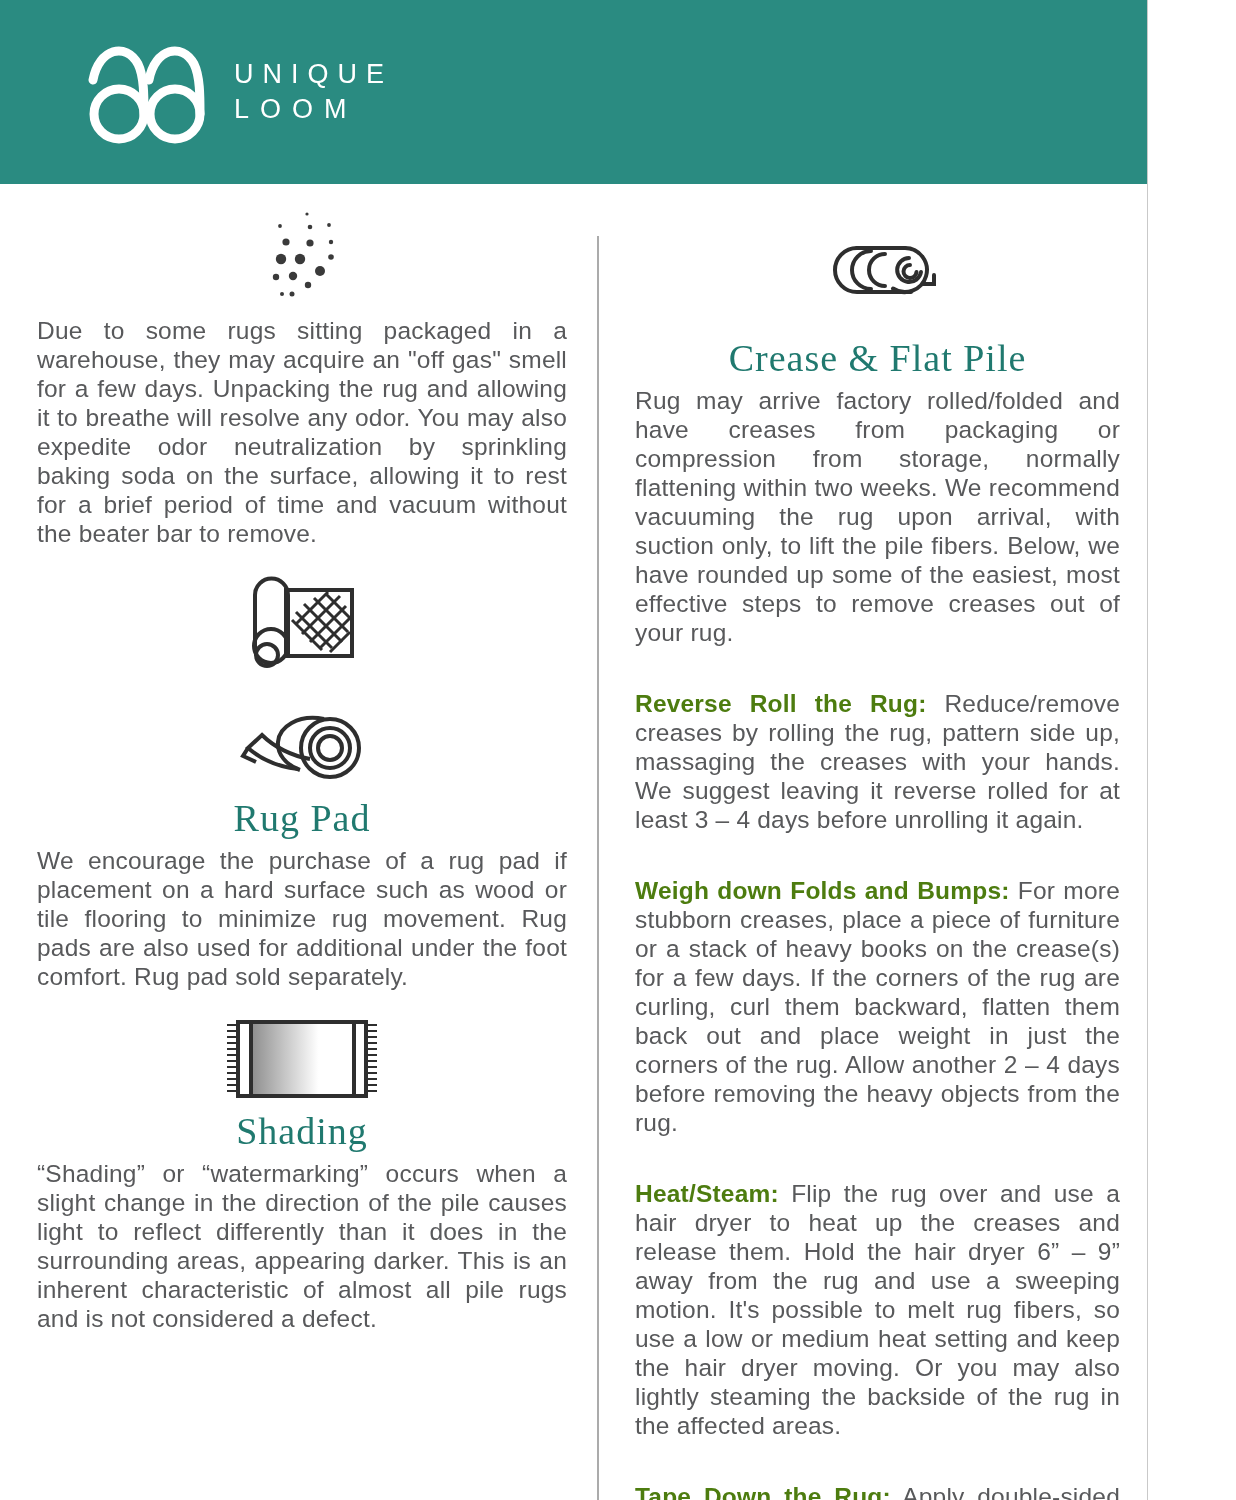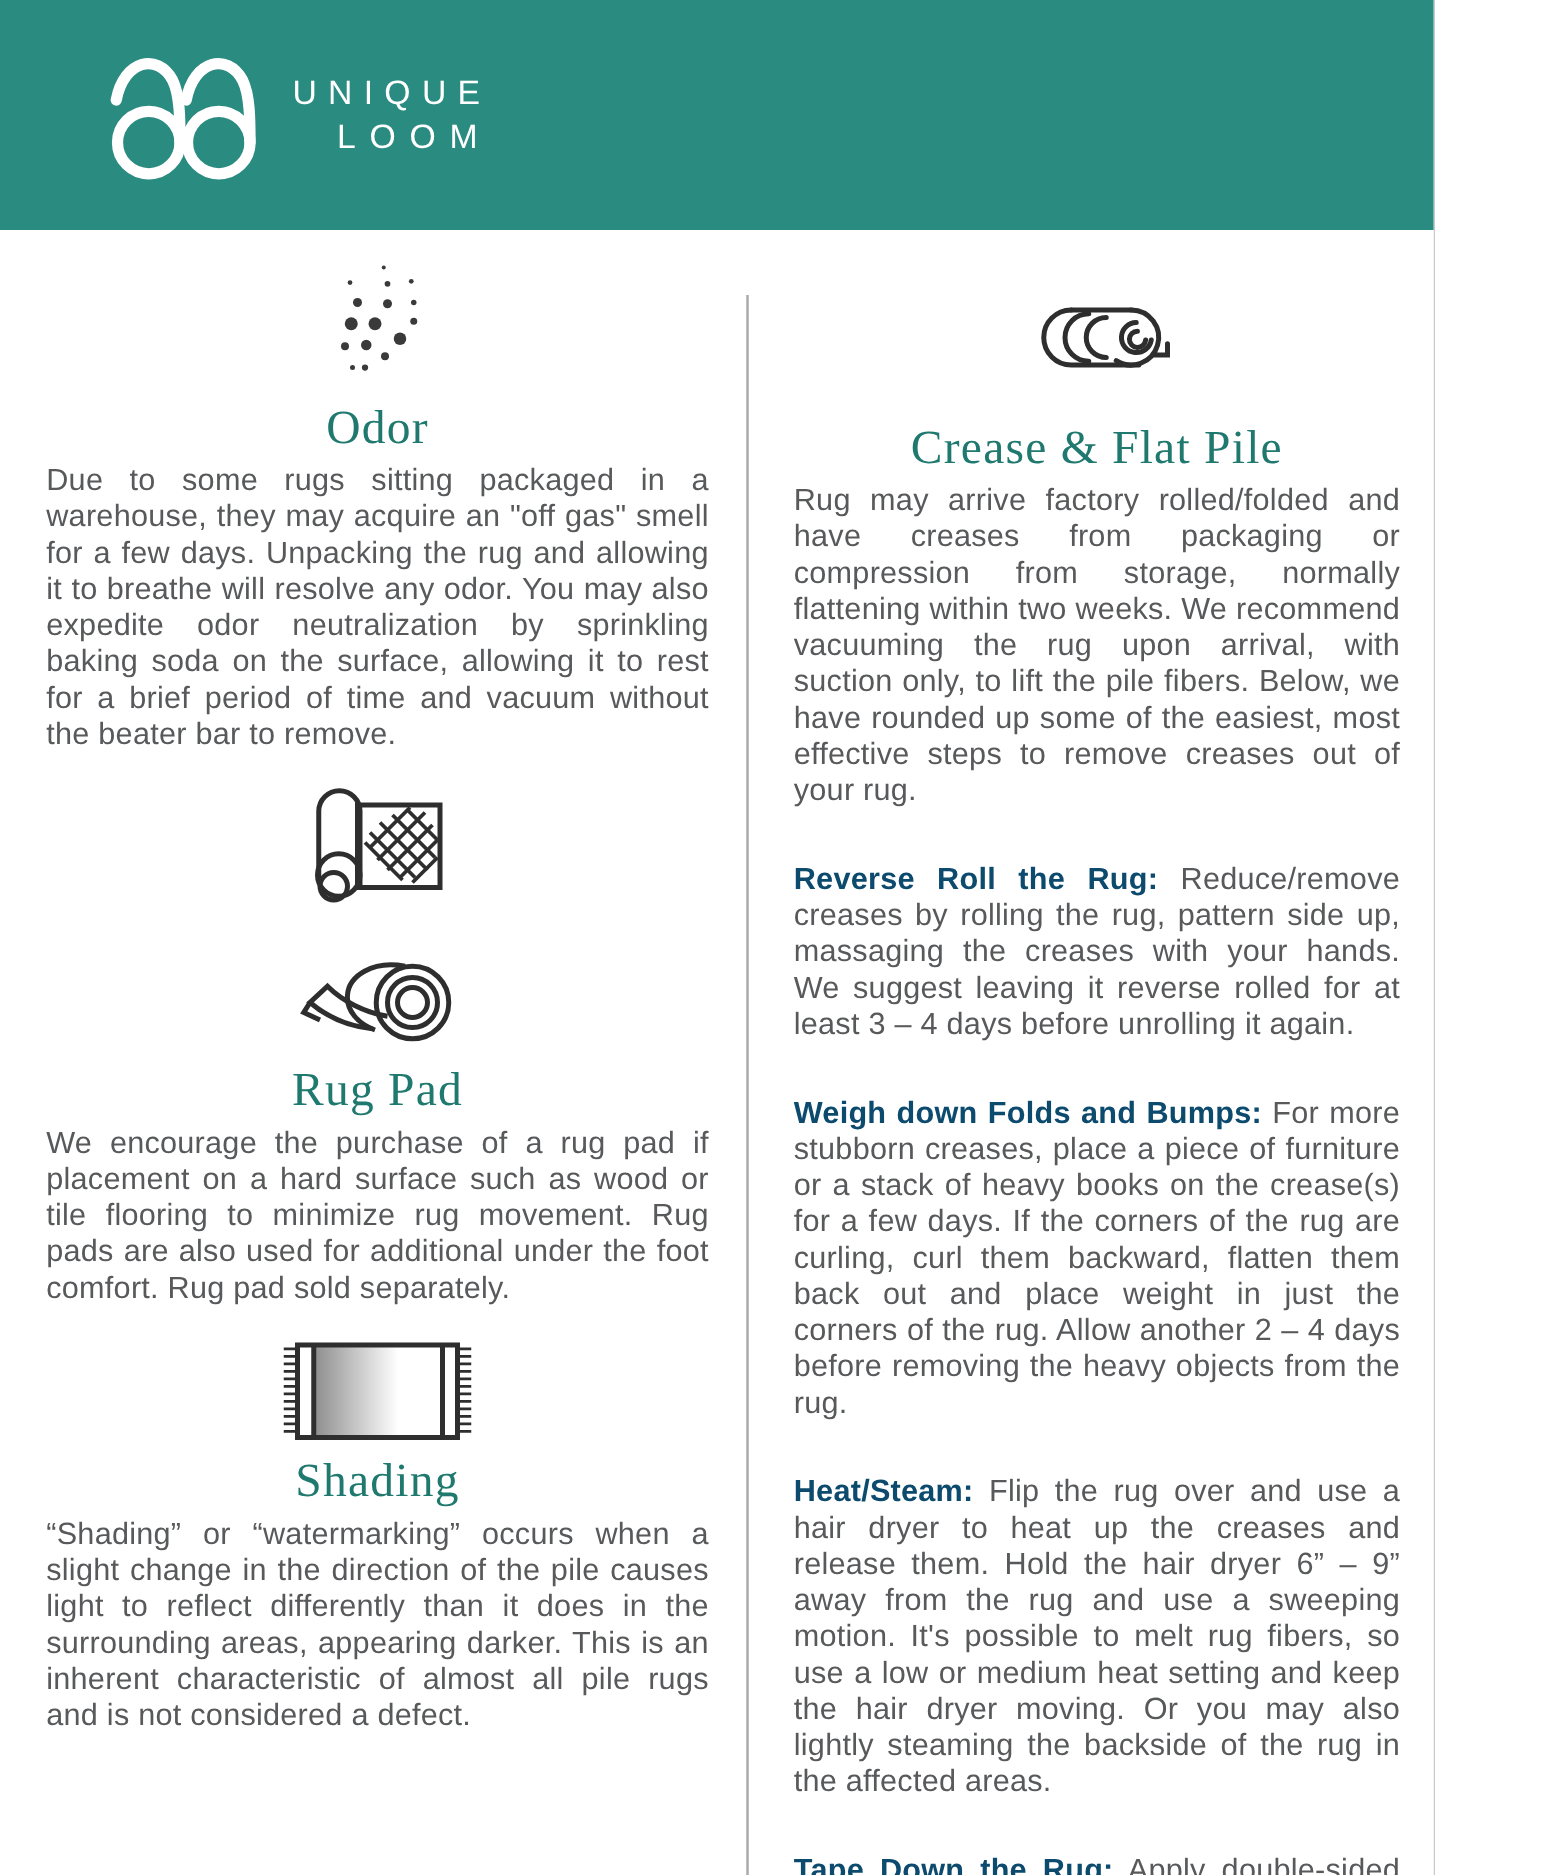--- a/index.html
+++ b/index.html
@@ -10,21 +10,21 @@
   }
   
   .masthead{
     height:184px;display:flex;align-items:center;
   }
   .brand{display:flex;align-items:center;margin-left:88px;}
   .logo-svg{display:block;}
   .wordmark{color:#ffffff;margin-left:20px;letter-spacing:9px;
     font-size:27px;line-height:1.3;font-weight:400;}
   .wordmark span{display:block;}
-  .wordmark .l2{text-align:right;letter-spacing:11px;}
+  .wordmark .l2{text-align:left;letter-spacing:11px;}
   .masthead h1{
     flex:1;text-align:center;margin:0 30px 0 0;color:#ffffff;font-weight:400;
     font-family:"Liberation Serif", serif;font-size:82px;letter-spacing:7px;
   }
   
   .columns{display:flex;align-items:stretch;min-height:1316px;}
   .col{box-sizing:border-box;}
   .col-left{width:597px;padding:0 30px 0 37px;}
   .col-right{flex:1;padding:0 27px 0 36px;}
   .divider{width:2px;background:#ababab;margin-top:52px;}
@@ -32,21 +32,21 @@
   h2{
     margin:10px 0 4px;text-align:center;font-weight:400;
     font-family:"Liberation Serif", serif;font-size:38px;color:#20796f;
     letter-spacing:1px;
   }
   p.body{
     margin:6px 0 0;text-align:justify;color:#58595b;
     font-size:24.5px;line-height:29px;letter-spacing:0.2px;
   }
   p.tip{margin:42px 0 0;}
-  p.tip strong{color:#0c4a6e;font-weight:700;}
+  p.tip strong{color:#4d7c0f;font-weight:700;}
   .block-odor .icon-wrap{margin-top:26px;}
   .block-threading .icon-wrap{margin-top:20px;}
   .block-rugpad .icon-wrap{margin-top:38px;}
   .block-shading .icon-wrap{margin-top:28px;}
   .block-crease .icon-wrap{margin-top:58px;}
   .block-crease h2{margin-top:38px;}
   .ic{stroke:#2e2e2e;fill:none;stroke-width:4;}
 </style>
 </head>
 <body>
@@ -90,21 +90,20 @@
                 <circle cx="94" cy="47" r="2.8"></circle>
               <circle cx="83" cy="61" r="5.0"></circle>
               <circle cx="39" cy="67" r="3.2"></circle>
                 <circle cx="56" cy="66" r="4.2"></circle>
               <circle cx="71" cy="75" r="3.2"></circle>
               <circle cx="45" cy="84" r="2.0"></circle>
                 <circle cx="55" cy="84" r="2.5"></circle>
             </g>
           </svg>
         </div>
-        <h2>Odor</h2>
         <p class="body">Due to some rugs sitting packaged in a warehouse, they may acquire an "off gas" smell for a few days. Unpacking the rug and allowing it to breathe will resolve any odor. You may also expedite odor neutralization by sprinkling baking soda on the surface, allowing it to rest for a brief period of time and vacuum without the beater bar to remove.</p>
       </div>
 
       <div class="block block-threading">
         <div class="icon-wrap">
           <svg width="112" height="104" viewBox="0 0 112 104">
             <rect class="ic" x="40" y="22" width="66" height="66" fill="#ffffff" stroke-width="3.5"></rect>
             <g stroke="#2e2e2e" stroke-width="3">
               <path d="M50,56 L82,24 M56,66 L94,28 M64,74 L100,38 M74,80 L104,50 M84,84 L104,64"></path>
               <path d="M50,44 L86,80 M58,36 L96,74 M68,30 L102,64 M80,26 L104,50 M46,52 L76,82"></path>

